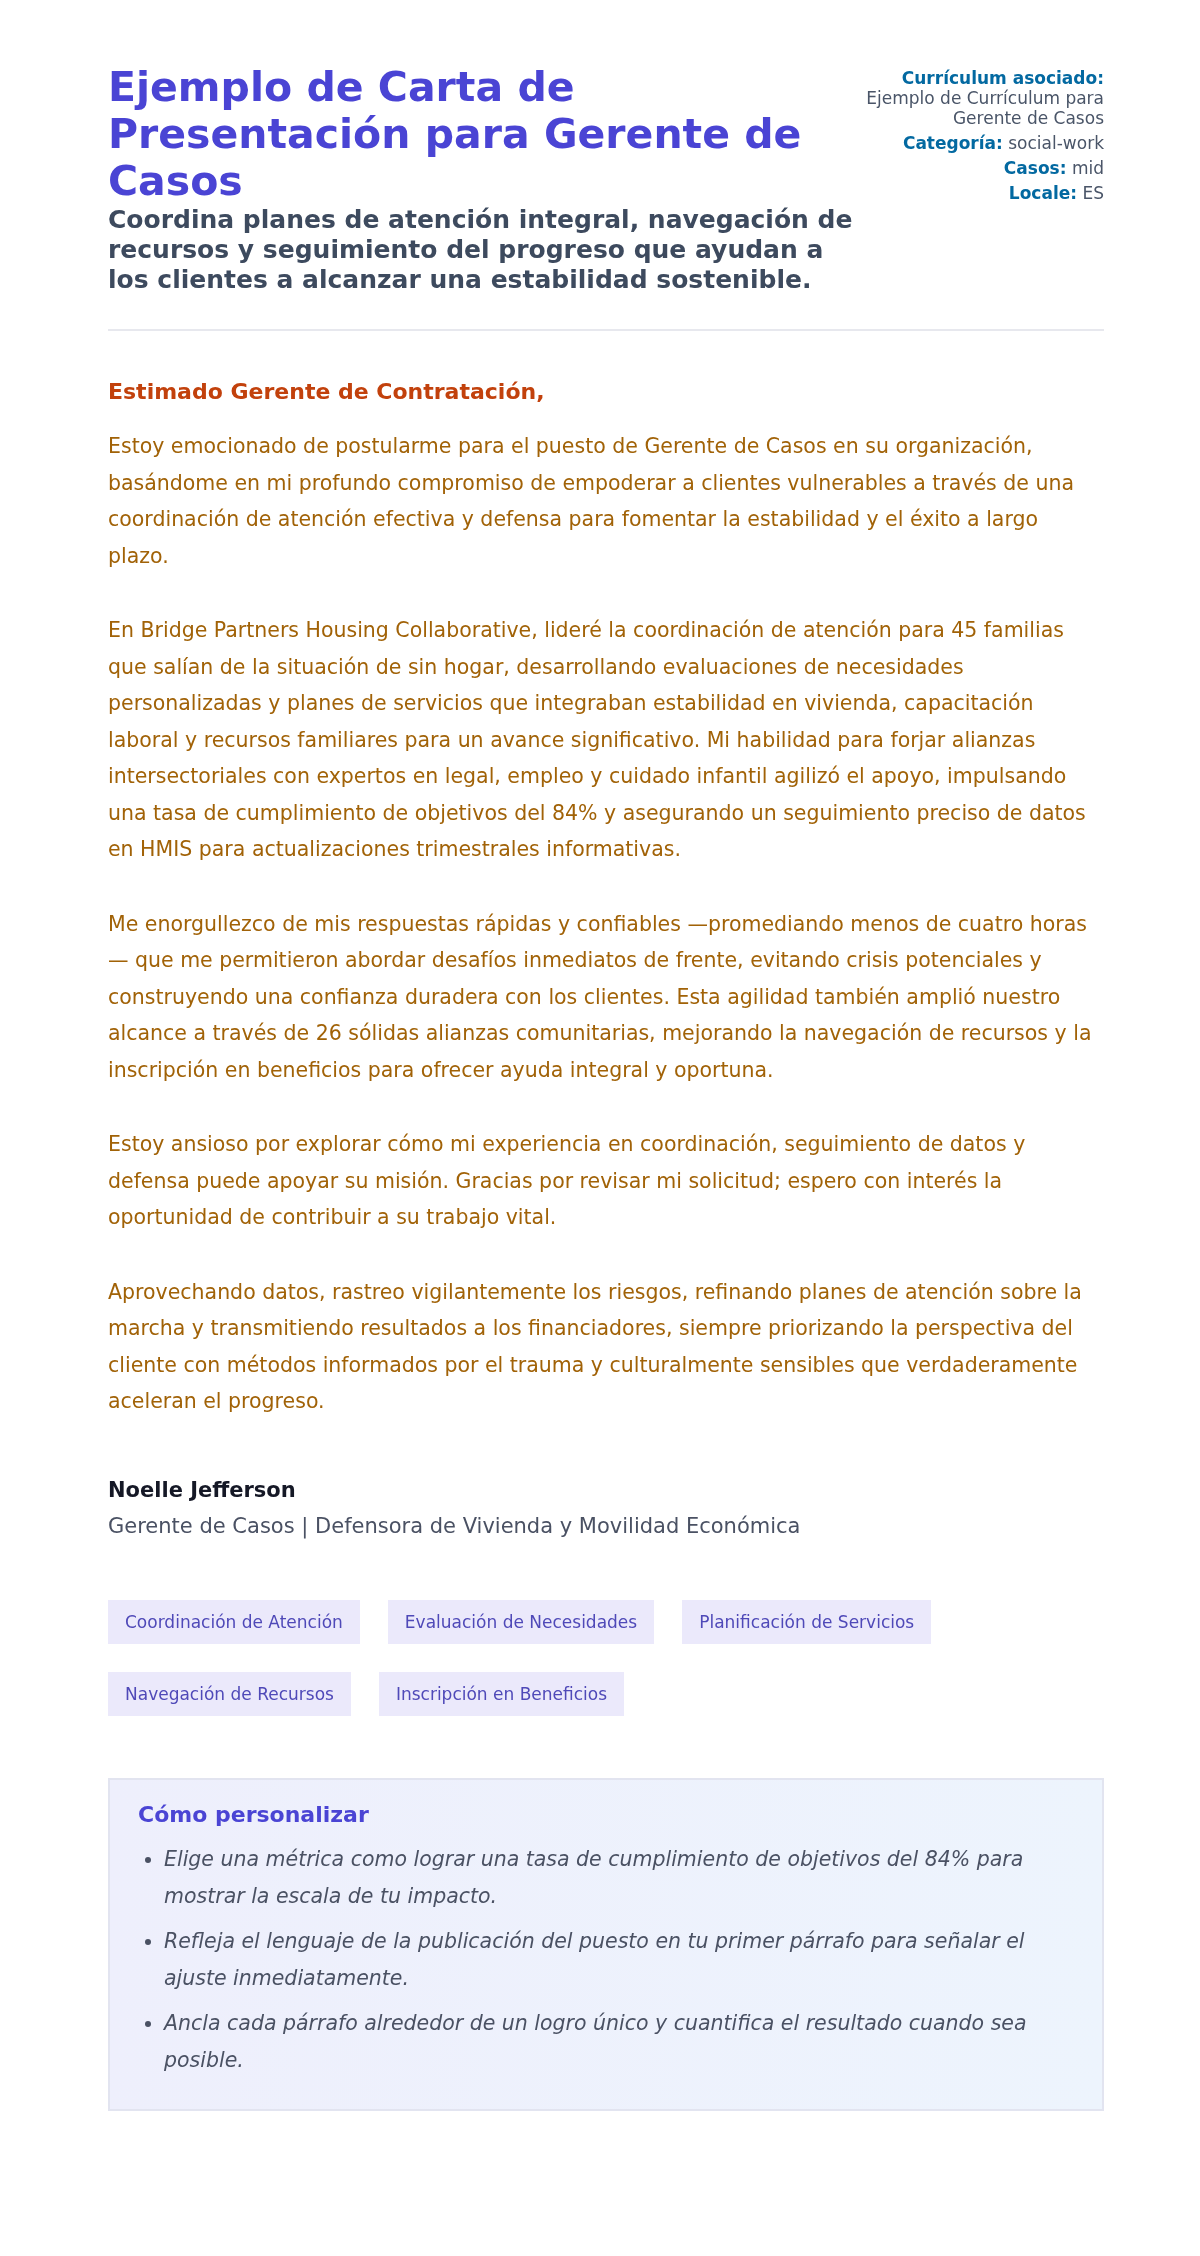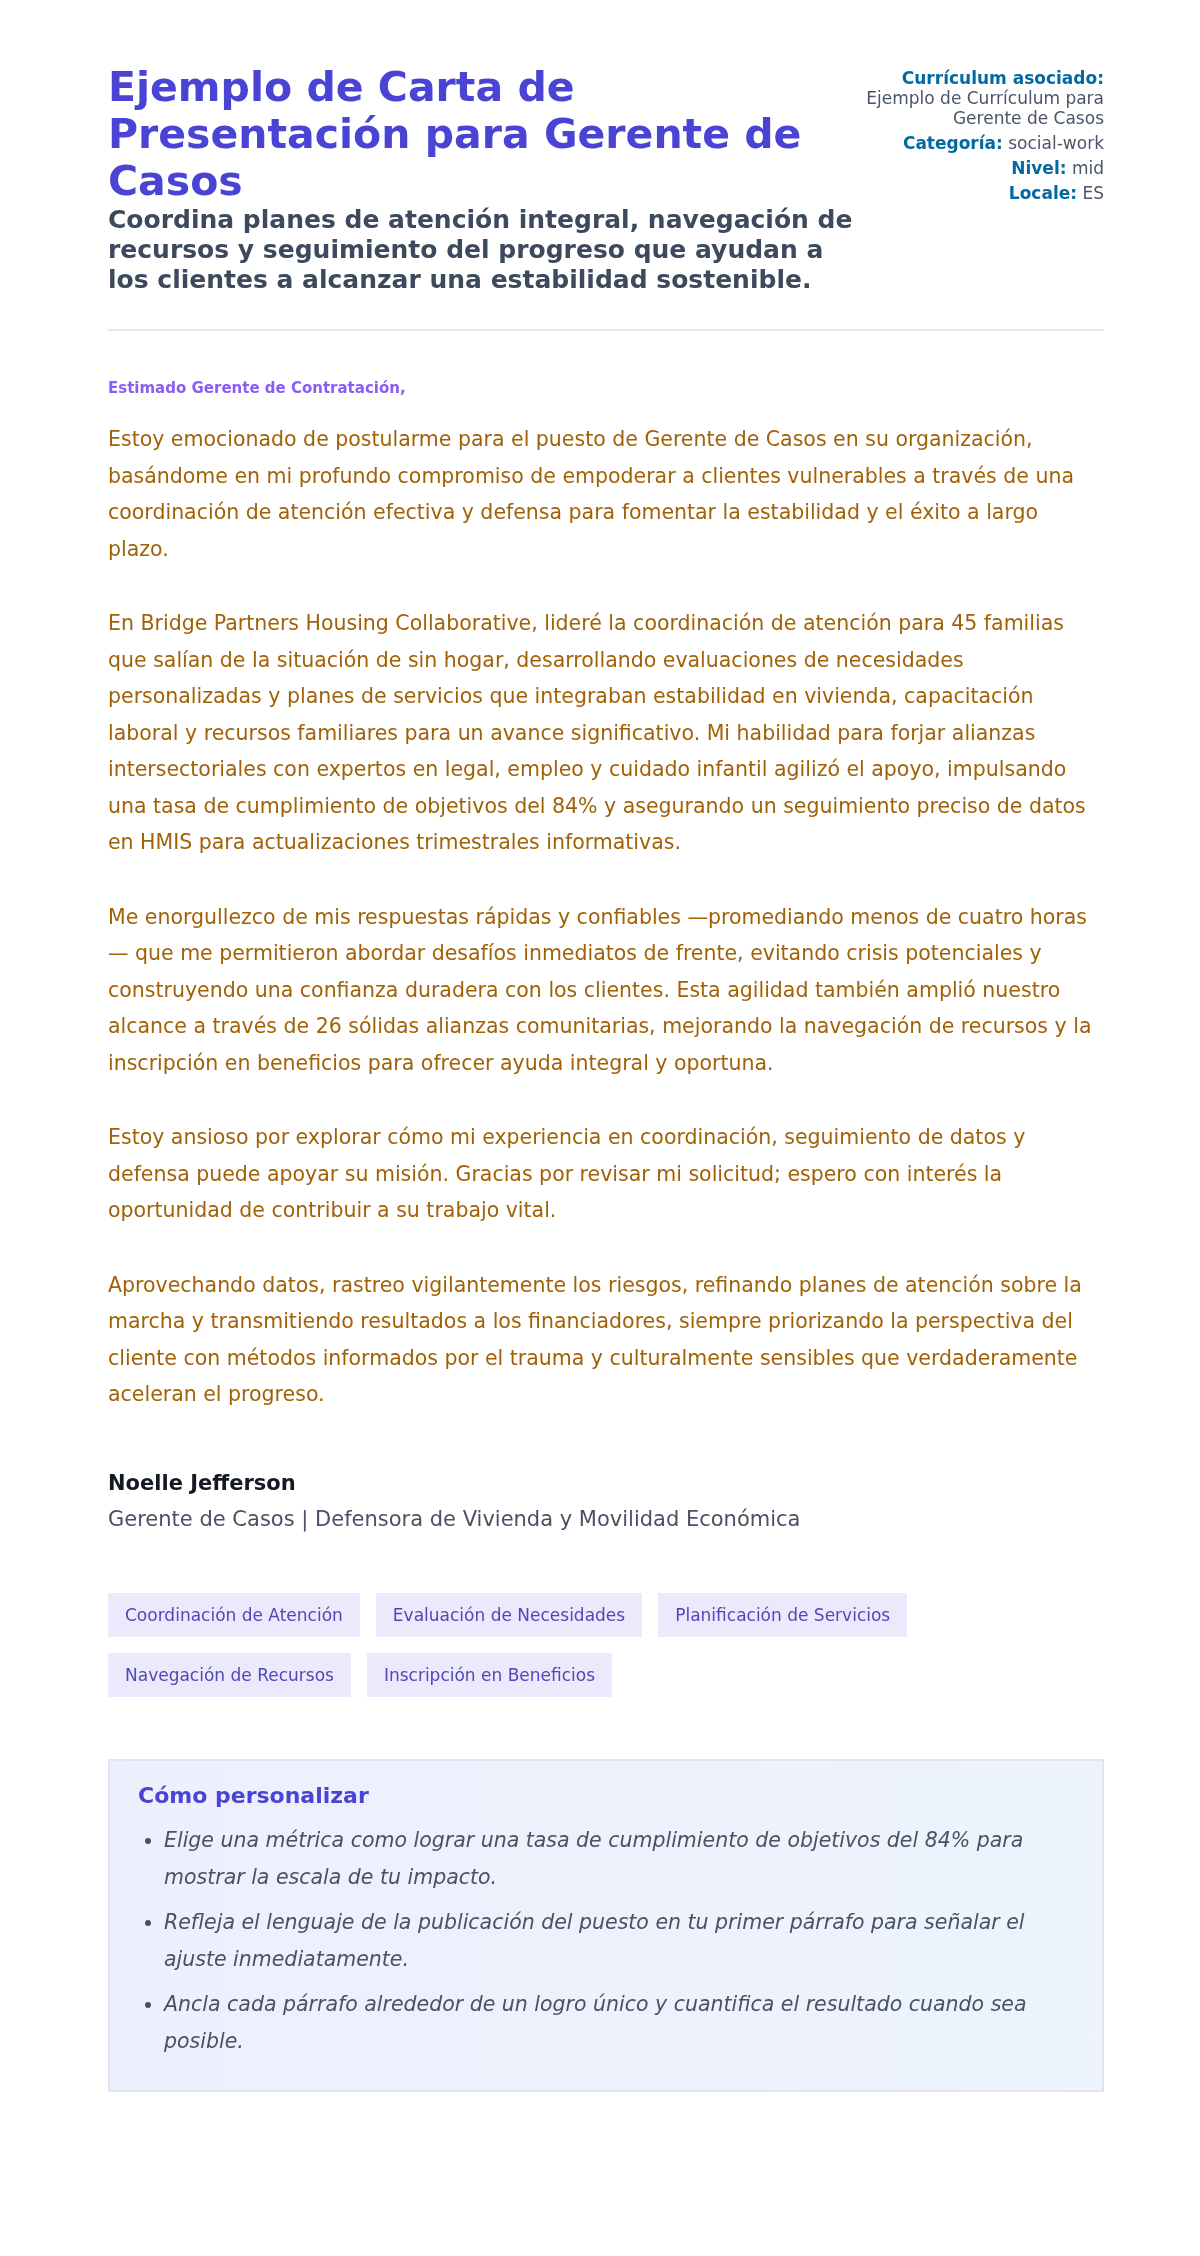--- a/index.html
+++ b/index.html
@@ -23,29 +23,29 @@
       color: #3d4a5e;
     }
     .meta {
       text-align: right; font-size: 17px; line-height: 20px; color: #4a5568;
       width: 240px; margin-top: 4px;
     }
     .meta .row { margin-bottom: 5px; }
     .meta b { color: #0369a1; }
     .divider { border: 0; border-top: 2px solid #e7e8ee; margin: 34px 0 48px 0; }
     .greeting {
-      font-size: 15px; font-weight: bold; color: #8b5cf6; margin: 0 0 24px 0;
+      font-size: 22px; font-weight: bold; color: #c2410c; margin: 0 0 24px 0;
     }
     .body-p {
       font-size: 20.5px; line-height: 36.5px; color: #a16207; margin: 0 0 38px 0;
     }
     .signature { margin-top: 58px; }
     .sig-name { font-size: 21px; font-weight: bold; color: #151826; margin: 0 0 12px 0; }
     .sig-title { font-size: 21px; color: #4a5163; margin: 0; }
-    .tags { display: flex; flex-wrap: wrap; gap: 16px; margin-top: 62px; width: 860px; }
+    .tags { display: flex; flex-wrap: wrap; gap: 28px; margin-top: 62px; width: 860px; }
     .tag {
       background: #ebe9fb; color: #4f49b8; font-size: 17px;
       padding: 12px 17px; line-height: 20px;
     }
     .tips {
       margin-top: 62px;
       border: 2px solid #e2e4f0;
       background: linear-gradient(90deg, #eeeffc 0%, #edf4fd 100%);
       padding: 22px 28px 22px 28px;
     }
@@ -67,21 +67,21 @@
     <div class="meta">
       <div class="row">
         <b>Currículum asociado:</b><br>
         <span>Ejemplo de Currículum para Gerente de Casos</span>
       </div>
       <div class="row">
         <b>Categoría:</b>
         <span>social-work</span>
       </div>
       <div class="row">
-        <b>Nivel:</b>
+        <b>Casos:</b>
         <span>mid</span>
       </div>
       <div class="row">
         <b>Locale:</b>
         <span>ES</span>
       </div>
     </div>
   </div>
 
   <hr class="divider">

